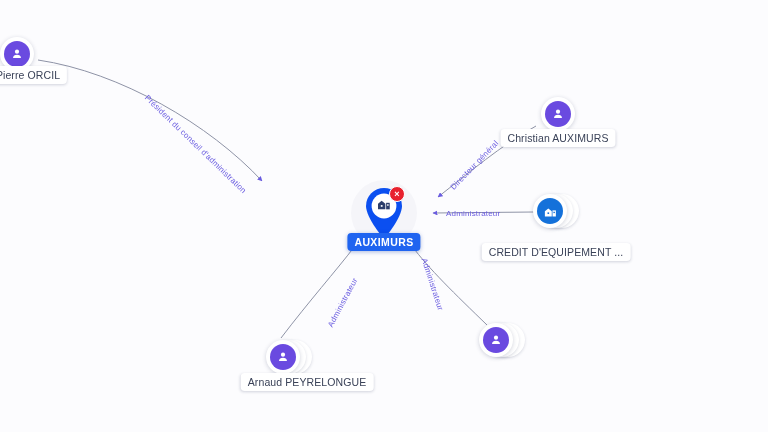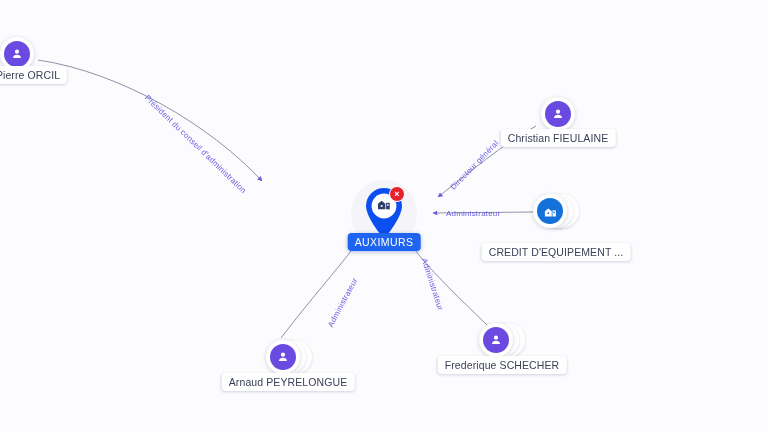--- a/index.html
+++ b/index.html
@@ -87,21 +87,21 @@
     color: #3a4258;
     font-size: 10.5px;
     letter-spacing: .1px;
     padding: 3px 7px;
     border-radius: 4px;
     box-shadow: 0 1px 3px rgba(40,50,90,0.20);
   }
   .label.focus {
     background: #1f64f0;
     color: #ffffff;
-    font-weight: normal;
+    font-weight: bold;
     letter-spacing: .4px;
     box-shadow: 0 1px 4px rgba(20,60,160,0.35);
     text-align: center;
   }
 
   
   #focus-node {
     position: absolute;
     transform: translate(-50%, -50%);
   }
@@ -192,21 +192,21 @@
   <div class="node" style="left:558px; top:114px;">
     <div class="person-circle">
       <div class="person-inner">
         <svg width="14" height="14" viewBox="0 0 24 24" fill="#ffffff">
           <circle cx="12" cy="8" r="3.6"></circle>
           <path d="M5.2 19c0-3.6 3.1-5.6 6.8-5.6s6.8 2 6.8 5.6z"></path>
         </svg>
       </div>
     </div>
   </div>
-  <div class="label" style="left:558px; top:129px;">Christian FIEULAINE</div>
+  <div class="label" style="left:558px; top:129px;">Christian AUXIMURS</div>
 
   <div class="node" style="left:556px; top:211px; width:46px; height:34px;">
     <div class="stack s2"></div>
     <div class="stack s1"></div>
     <div class="company-circle" style="position:absolute; left:0; top:0;">
       <div class="company-inner">
         <svg width="15" height="15" viewBox="0 0 24 24" fill="#ffffff">
           <path d="M3 20V11.5L8.5 7.2 14 11.5V20z"></path>
           <path d="M15.2 20V10.2h5.4V20z"></path>
           <rect x="7.2" y="13.4" width="2.6" height="2.6" fill="#1471da"></rect>
@@ -222,35 +222,34 @@
     <div class="stack s1"></div>
     <div class="person-circle" style="position:absolute; left:0; top:0;">
       <div class="person-inner">
         <svg width="14" height="14" viewBox="0 0 24 24" fill="#ffffff">
           <circle cx="12" cy="8" r="3.6"></circle>
           <path d="M5.2 19c0-3.6 3.1-5.6 6.8-5.6s6.8 2 6.8 5.6z"></path>
         </svg>
       </div>
     </div>
   </div>
-  <div class="label" style="left:288px; top:373px;">Arnaud PEYRELONGUE</div>
+  <div class="label" style="left:307px; top:373px;">Arnaud PEYRELONGUE</div>
 
   <div class="node" style="left:502px; top:340px; width:46px; height:34px;">
     <div class="stack s2"></div>
     <div class="stack s1"></div>
     <div class="person-circle" style="position:absolute; left:0; top:0;">
       <div class="person-inner">
         <svg width="14" height="14" viewBox="0 0 24 24" fill="#ffffff">
           <circle cx="12" cy="8" r="3.6"></circle>
           <path d="M5.2 19c0-3.6 3.1-5.6 6.8-5.6s6.8 2 6.8 5.6z"></path>
         </svg>
       </div>
     </div>
   </div>
-  <div class="label" style="left:502px; top:356px;">Frederique SCHECHER</div>
 
   <div id="focus-node" style="left:384px; top:213px;">
     <div class="halo"></div>
     <div style="position:relative; width:44px; height:54px;">
 
       <svg width="44" height="54" viewBox="0 0 44 54" style="position:absolute; left:0; top:0;">
         <path d="M22 53 C22 53 40 32 40 20 A18 18 0 1 0 4 20 C4 32 22 53 22 53 Z" fill="#0b4ff0"></path>
         <circle cx="22" cy="20" r="12.4" fill="#ffffff"></circle>
       </svg>
 

